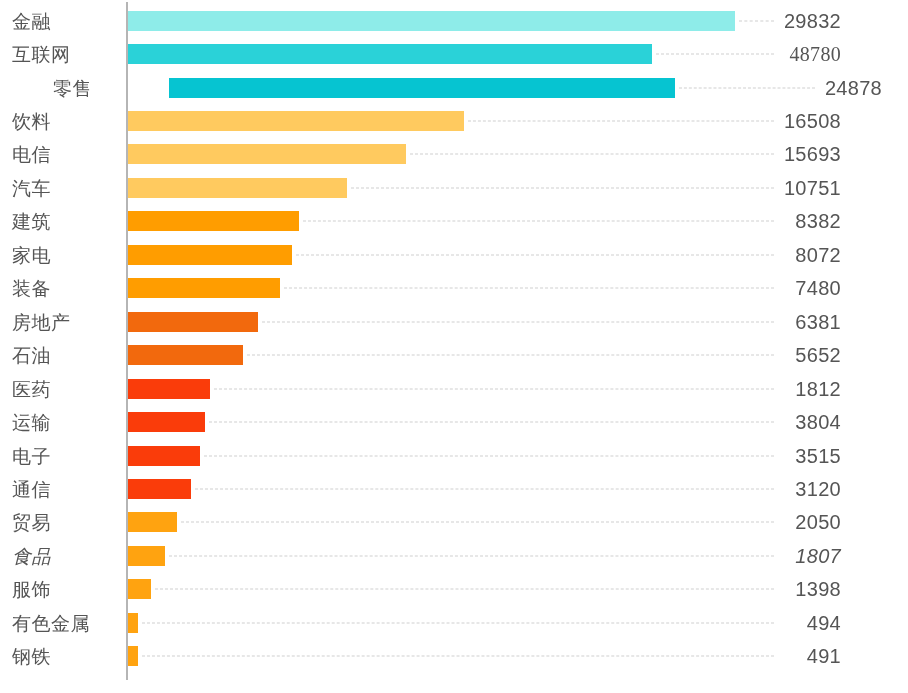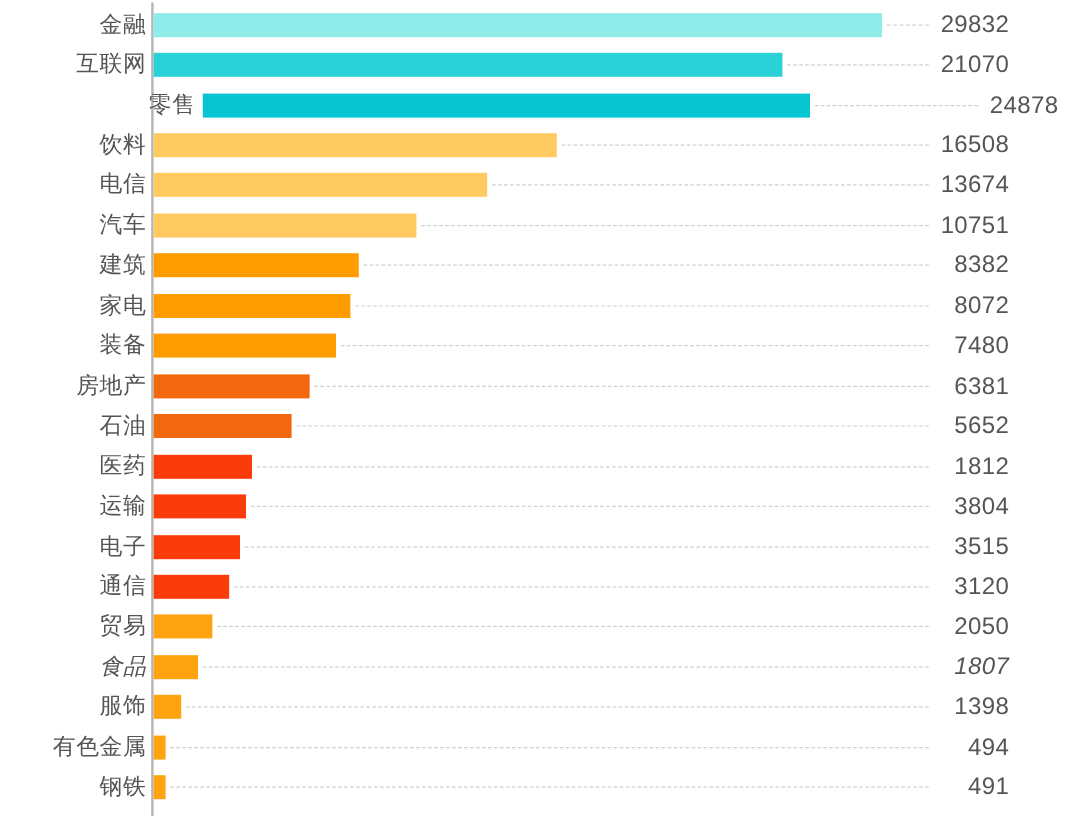--- a/index.html
+++ b/index.html
@@ -28,25 +28,25 @@
     background: #b5b5b5;
   }
   .row {
     position: absolute;
     left: 0;
     width: 908px;
     height: 33.4px;
   }
   .cat-label {
     position: absolute;
-    left: 4px;
+    left: 12px;
     width: 118px;
     top: 50%;
     transform: translateY(-50%);
-    text-align: right;
+    text-align: left;
     font-size: 19px;
     line-height: 21px;
     color: #555555;
     white-space: nowrap;
     letter-spacing: 0.5px;
   }
   .bar-wrap {
     position: absolute;
     left: 128px;
     top: 50%;
@@ -84,27 +84,27 @@
   <div id="axis-line"></div>
   <div id="rows">
       <div class="row" style="top: 4px;">
         <div class="cat-label">金融</div>
         <div class="leader" style="left: 739px; width: 35px;"></div>
         <div class="bar-wrap">
           <div class="bar" style="width: 607px; background: rgb(142, 236, 233);"></div>
         </div>
         <div class="val-label">29832</div>
       </div>
-      <div class="row" style="top: 37.45px;">
+      <div class="row" style="top: 37.45px; font-family: Liberation Serif, serif;">
         <div class="cat-label">互联网</div>
         <div class="leader" style="left: 655.739px; width: 118.261px;"></div>
         <div class="bar-wrap">
           <div class="bar" style="width: 523.739px; background: rgb(42, 210, 216);"></div>
         </div>
-        <div class="val-label">21070</div>
+        <div class="val-label">48780</div>
       </div>
       <div class="row" style="top: 70.9px; margin-left: 41px;">
         <div class="cat-label">零售</div>
         <div class="leader" style="left: 638.2px; width: 135.8px;"></div>
         <div class="bar-wrap">
           <div class="bar" style="width: 506.2px; background: rgb(6, 196, 209);"></div>
         </div>
         <div class="val-label">24878</div>
       </div>
       <div class="row" style="top: 104.35px;">
@@ -114,21 +114,21 @@
           <div class="bar" style="width: 335.893px; background: rgb(255, 202, 95);"></div>
         </div>
         <div class="val-label">16508</div>
       </div>
       <div class="row" style="top: 137.8px;">
         <div class="cat-label">电信</div>
         <div class="leader" style="left: 410.229px; width: 363.771px;"></div>
         <div class="bar-wrap">
           <div class="bar" style="width: 278.229px; background: rgb(255, 202, 95);"></div>
         </div>
-        <div class="val-label">13674</div>
+        <div class="val-label">15693</div>
       </div>
       <div class="row" style="top: 171.25px;">
         <div class="cat-label">汽车</div>
         <div class="leader" style="left: 350.754px; width: 423.246px;"></div>
         <div class="bar-wrap">
           <div class="bar" style="width: 218.754px; background: rgb(255, 202, 95);"></div>
         </div>
         <div class="val-label">10751</div>
       </div>
       <div class="row" style="top: 204.7px;">

